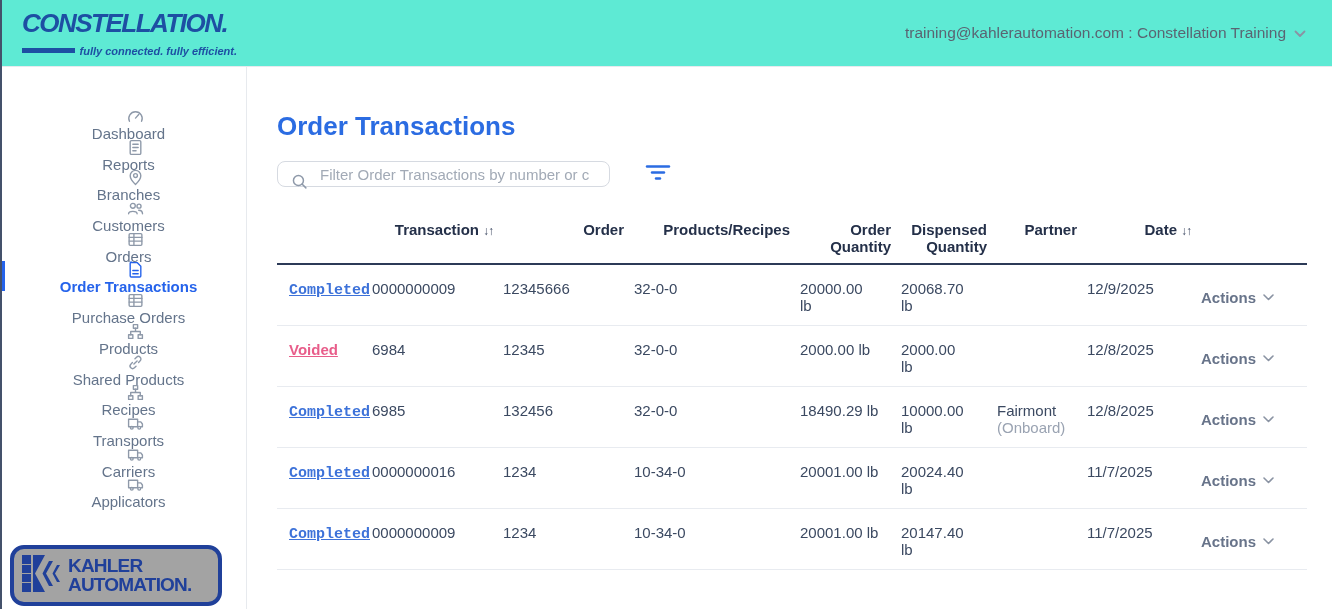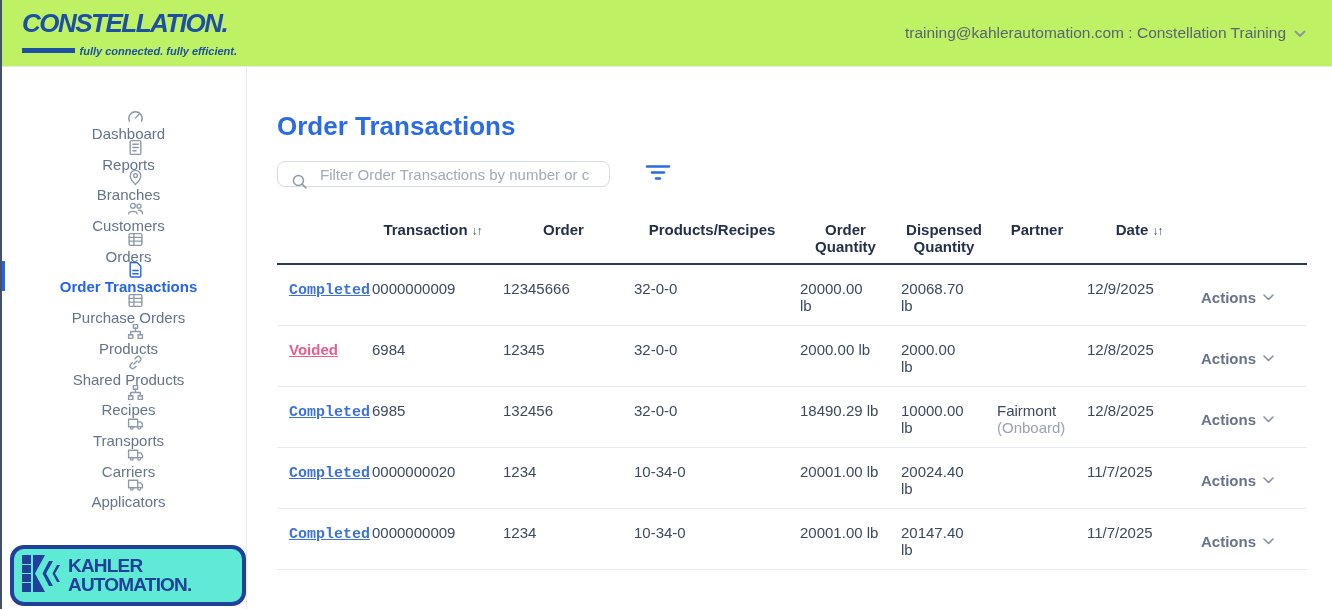--- a/index.html
+++ b/index.html
@@ -2,21 +2,21 @@
 <html><head>
 <meta charset="utf-8">
 <style>
   * { margin:0; padding:0; box-sizing:border-box; }
   html,body { width:1332px; height:609px; overflow:hidden; background:#fff;
     font-family:"Liberation Sans", sans-serif; }
   body { position:relative; border-left:2px solid #44516b; }
 
   
   .topbar { height:67px; display:flex; align-items:center; justify-content:space-between;
-    padding:0 26px 0 20px; border-bottom:1px solid #e7eaee; background:#bef264; }
+    padding:0 26px 0 20px; border-bottom:1px solid #e7eaee; background:#5eead4; }
   .logo { cursor:pointer; width:215px; }
   .logo-word { font-style:italic; font-weight:800; font-size:26px; color:#1d4fa3;
     letter-spacing:-1.5px; line-height:1; }
   .logo-sub { display:flex; align-items:center; margin-top:9px; }
   .logo-bar { flex:1; height:5px; background:#1d4fa3; margin-right:5px; }
   .logo-tagline { font-style:italic; font-weight:600; font-size:11px; color:#1d4fa3; white-space:nowrap; }
   .account { display:flex; align-items:center; gap:8px; color:#5a6472; font-size:15.5px; cursor:pointer; }
 
   
   .layout { display:flex; height:542px; }
@@ -24,40 +24,40 @@
   
   .sidebar { width:245px; min-width:245px; border-right:1px solid #e7eaee; position:relative; padding-top:41px; }
   .nav-item { position:relative; height:30.7px; display:flex; align-items:center; cursor:pointer;flex-direction:column; }
   .nav-icon { margin-left:22px; width:17px; height:17px; display:inline-flex; align-items:center; justify-content:center; }
   .nav-icon svg { stroke:#8e99a9; fill:none; stroke-width:1.3; stroke-linecap:round; stroke-linejoin:round; }
   .nav-label { margin-left:9px; font-size:15px; color:#64748b; }
   .nav-item.active::before { content:""; position:absolute; left:-2px; top:0; width:5px; height:30px; background:#2563eb; }
   .nav-item.active .nav-label { color:#2563eb; font-weight:700; }
   .nav-item.active .nav-icon svg { stroke:#2563eb; }
 
-  .kahler-logo { position:absolute; left:8px; bottom:3px; width:236px; height:61px;
-    border:4px solid #20409a; border-radius:14px; background:#5eead4; display:flex;
+  .kahler-logo { position:absolute; left:8px; bottom:3px; width:212px; height:61px;
+    border:4px solid #20409a; border-radius:14px; background:#a3a3a3; display:flex;
     align-items:center; padding:2px 8px 2px 5px; }
   .kahler-text { font-weight:800; font-size:19px; color:#20409a; line-height:0.98;
     letter-spacing:-0.8px; margin-left:3px; }
 
   
   .main { flex:1; padding:0 25px 0 30px; }
   .page-title { margin-top:44px; font-size:26px; font-weight:700; color:#2b6ce2; }
   .search-row { margin-top:18px; display:flex; align-items:center; gap:31px; }
   .search-box { position:relative; width:333px; }
   .search-box input { width:100%; height:26px; border:1px solid #d6dae1; border-radius:8px;
     padding:0 12px 0 42px; font-size:15px; color:#333; outline:none; font-family:"Liberation Sans",sans-serif; }
   .search-box input::placeholder { color:#a2aab6; }
   .search-icon { position:absolute; left:14px; top:12px; }
   .filter-btn { background:none; border:none; cursor:pointer; padding:4px; }
 
   
   table { margin-top:23px; width:100%; border-collapse:collapse; table-layout:fixed; }
-  th { text-align:center; font-size:15px; font-weight:700; color:#243049;
+  th { text-align:right; font-size:15px; font-weight:700; color:#243049;
     padding:10px 10px 8px 0; vertical-align:top; border-bottom:2px solid #2c3a57; }
   .sort { font-size:12px; color:#3e4a63; margin-left:4px; letter-spacing:-1px; font-weight:400; }
   td { font-size:15px; color:#3b4961; padding:15px 10px 11px 0; vertical-align:top;
     border-bottom:1px solid #e8ebf0; white-space:pre-line; }
   td.c-status { padding-left:12px; }
   th.c-status { padding-left:12px; }
   .status-link { font-weight:700; text-decoration:underline; cursor:pointer; }
   .status-link.completed { color:#3d72d9;font-family:Liberation Mono, monospace; }
   .status-link.voided { color:#e85d8a; }
   .partner-note { color:#9aa3b2; display:block; }
@@ -360,21 +360,21 @@
           <td>12/8/2025</td>
           <td class="c-actions"><button class="actions-btn">
                 <span>Actions</span>
                 <svg width="11" height="7" viewBox="0 0 11 7">
                   <polyline points="1,1 5.5,5.5 10,1" fill="none" stroke="#8a93a3" stroke-width="1.6" stroke-linecap="round" stroke-linejoin="round"></polyline>
                 </svg>
               </button></td>
         </tr>
         <tr>
           <td class="c-status"><a class="status-link completed">Completed</a></td>
-          <td>0000000020</td>
+          <td>0000000016</td>
           <td>1234</td>
           <td>10-34-0</td>
           <td>20001.00 lb</td>
           <td>20024.40
 lb</td>
           <td><span></span></td>
           <td>11/7/2025</td>
           <td class="c-actions"><button class="actions-btn">
                 <span>Actions</span>
                 <svg width="11" height="7" viewBox="0 0 11 7">

